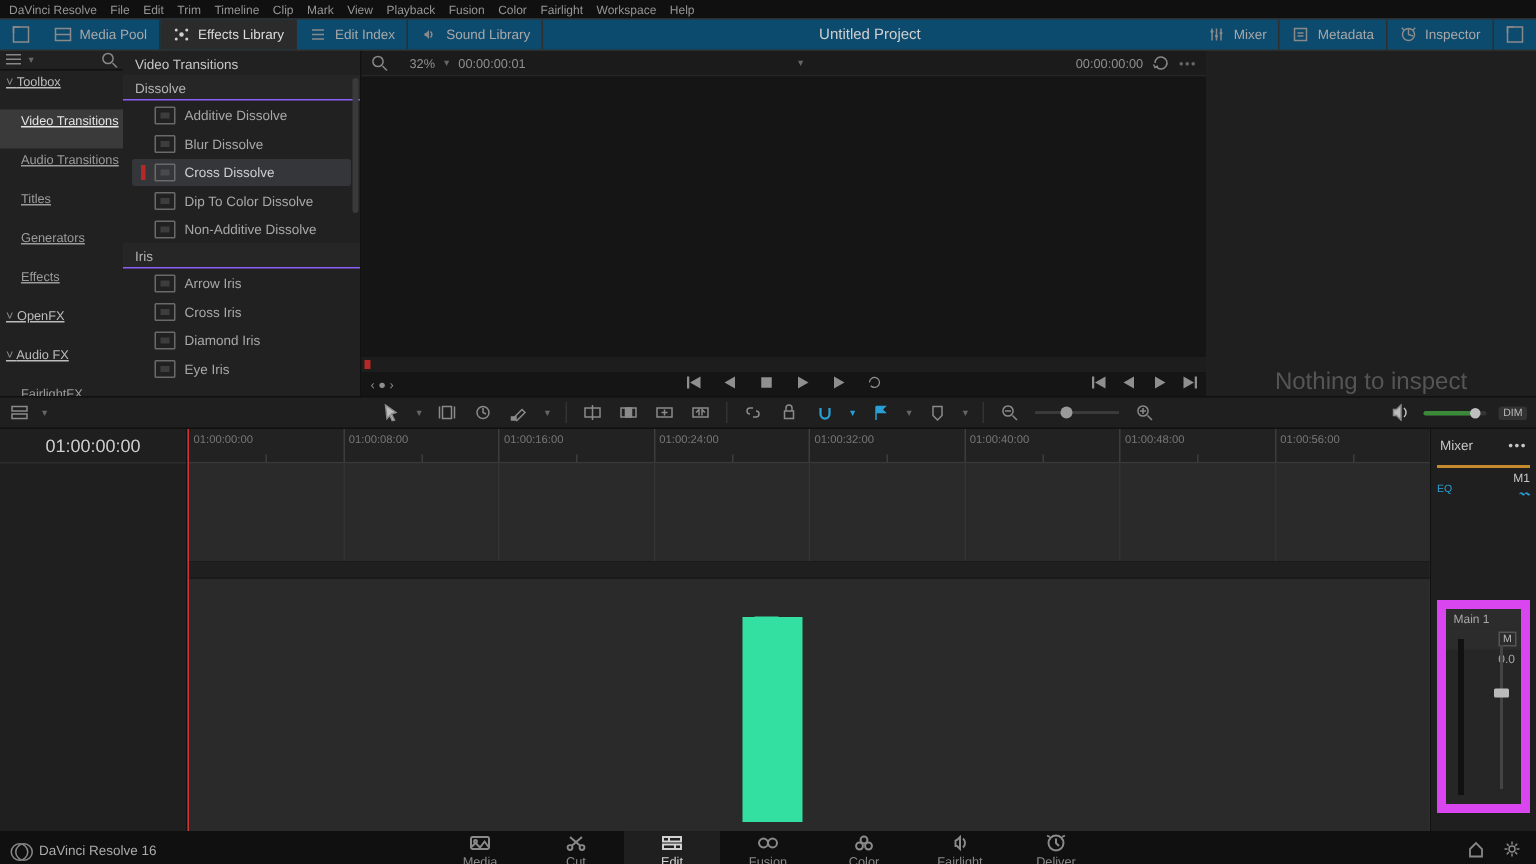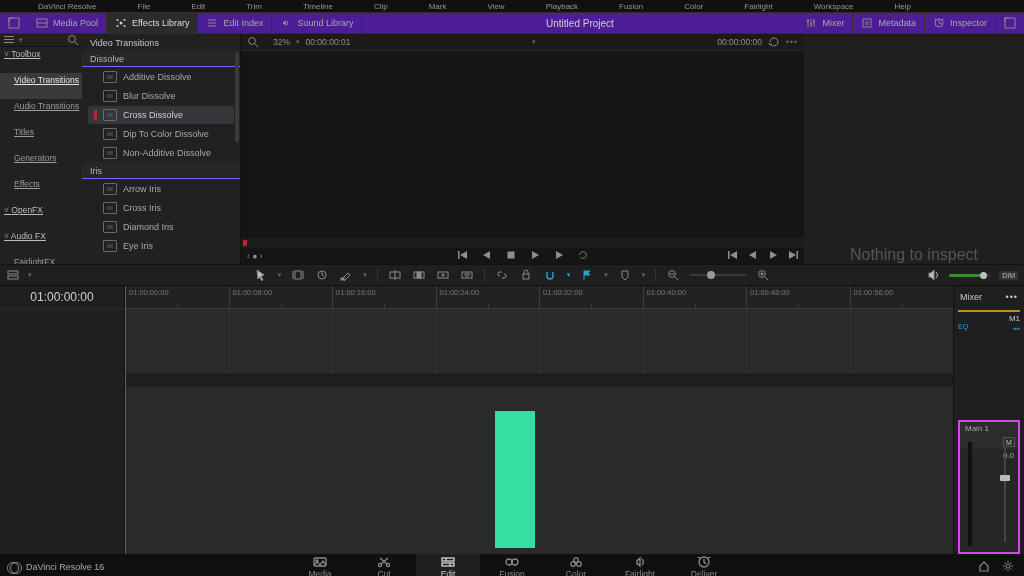--- a/index.html
+++ b/index.html
@@ -18,26 +18,26 @@
   .menubar {
     height: 12px;
     padding: 0 6px;
     display: flex;
     align-items: center;
     background: #101010;
     font-size: 8px;
     color: #969696;
     gap: 9px;
   }
-  .menubar span { cursor: default; margin-left: 32px; }
+  .menubar span { cursor: default; }
 
   
   .topbar {
     height: 20px;
-    background: #4c1d95;
+    background: #0c4a6e;
     border-top: 1px solid #2e2e2e;
     border-bottom: 1px solid #2e2e2e;
     display: flex;
     align-items: center;
     font-size: 9px;
   }
   .topbar .seg {
     display: flex;
     align-items: center;
     padding: 0 8px;
@@ -246,21 +246,21 @@
     width:70px;background:#1f1f1f;border-left:1px solid #111;
     display:flex;flex-direction:column;
   }
   .tl-rightpane .hdr{height:22px;display:flex;align-items:center;padding:0 6px;color:#c7c7c7;font-size:9px;justify-content:space-between;}
   .tl-rightpane .hdr .dots{letter-spacing:1px;}
   .mix-track{
     margin:2px 4px 6px 4px; border-top:2px solid #c58a2d; padding-top:2px;
     font-size:8px;color:#c5c5c5;text-align:right;
   }
   .mix-track .eq{color:#2a9fd6;font-size:7px;display:flex;justify-content:space-between;}
-  .main-box{margin:0 4px;background:#262626;border:2px solid #d946ef;height:130px;position:relative;font-size:8px;}
+  .main-box{margin:12px 4px;background:#262626;border:6px solid #d946ef;height:130px;position:relative;font-size:8px;}
   .main-box .toprow{display:flex;justify-content:flex-end;padding:2px 3px;background:#2c2c2c;}
   .main-box .mbtn{border:1px solid #555;width:10px;height:8px;margin-left:2px;display:flex;align-items:center;justify-content:center;font-size:7px;color:#bbb;}
   .meter{position:absolute;left:8px;top:20px;bottom:6px;width:4px;background:#111;}
   .fader{position:absolute;right:12px;top:24px;bottom:10px;width:2px;background:#444;}
   .fader::before{content:"";position:absolute;left:-4px;top:30%;width:10px;height:6px;background:#bbb;border-radius:1px;}
 
   
   .pagetabs{
     height:26px;
     background:#101010;

